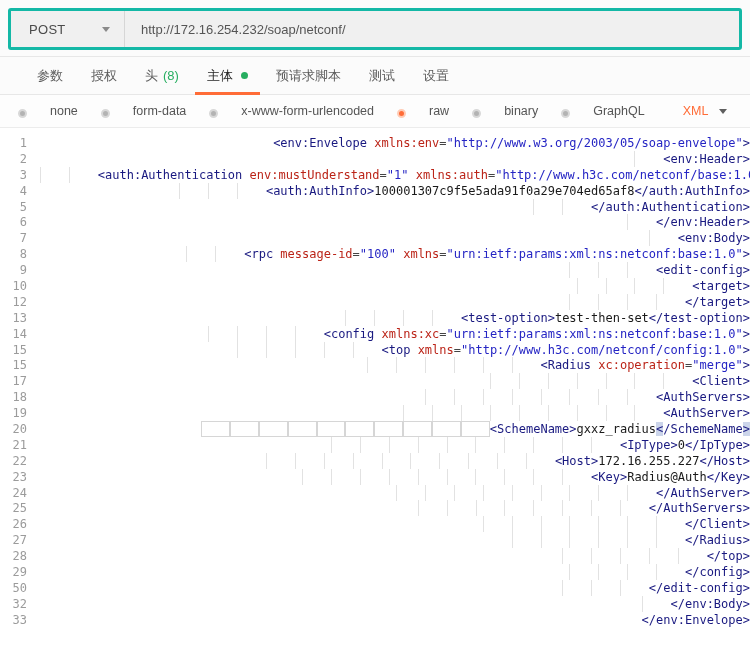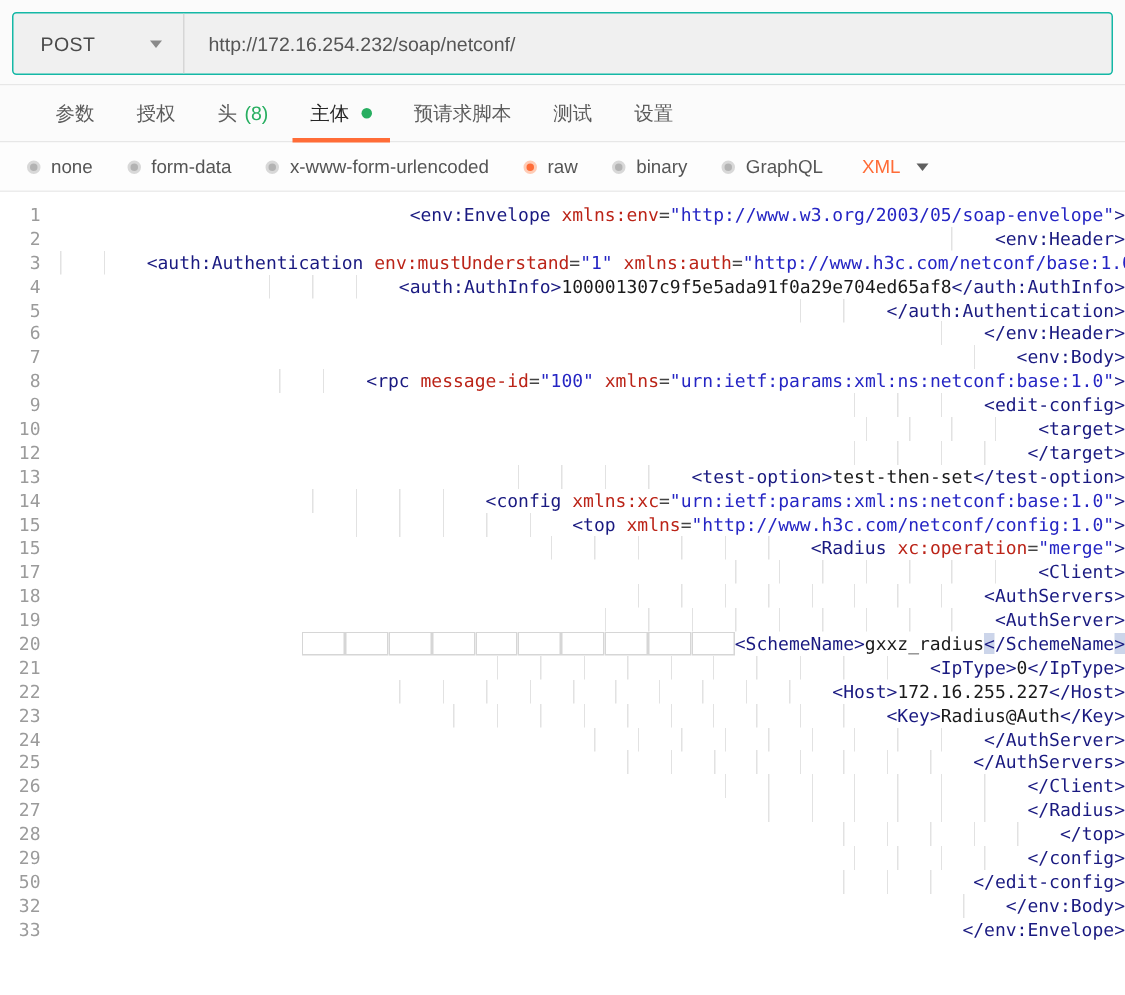--- a/index.html
+++ b/index.html
@@ -8,21 +8,21 @@
     width:750px; height:663px; overflow:hidden;
     background:#ffffff;
     font-family:"Liberation Sans", sans-serif;
   }
   
   .url-section {
     height:57px; background:#fbfbfb; border-bottom:1px solid #e7e7e7;
     padding:8px;
   }
   .method-url-bar {
-    display:flex; height:42px; border:1px solid #14b8a6; border-radius:3px;
+    display:flex; height:42px; border:3px solid #14b8a6; border-radius:3px;
     background:#f0f0f0; overflow:hidden;
   }
   .method-select {
     width:114px; flex:none; display:flex; align-items:center; justify-content:space-between;
     padding:0 14px 0 18px; border-right:1px solid #d6d6d6;
     color:#4a4a4a; font-size:13px; letter-spacing:.3px; cursor:pointer;
   }
   .caret-down {
     width:0; height:0; border-left:4px solid transparent; border-right:4px solid transparent;
     border-top:5px solid #8a8a8a; flex:none;
@@ -45,28 +45,28 @@
   .tab.active::after {
     content:""; position:absolute; left:2px; right:2px; bottom:-1px; height:3px; background:#ff6c37;
   }
   .tab .count { color:#27ae60; margin-left:5px; }
   .tab .dot { width:7px; height:7px; border-radius:50%; background:#27ae60; margin-left:8px; flex:none; }
   
   .types-row {
     height:33px; display:flex; align-items:center; padding-left:18px;
     background:#fdfdfd; border-bottom:1px solid #ececec;
   }
-  .bt { display:flex; align-items:center; margin-right:23px; cursor:pointer; }
+  .bt { display:flex; align-items:flex-end; margin-right:23px; cursor:pointer;gap:16px; }
   .radio {
     width:9px; height:9px; border-radius:50%; background:#b3b3b3;
     border:2px solid #d8d8d8; margin-right:7px; flex:none;
   }
   .bt.sel .radio { background:#ff6c37; border-color:#ffccb6; }
   .bt .lbl { font-size:12.5px; color:#555; }
-  .lang-select { display:flex; align-items:center; margin-left:3px; cursor:pointer; }
+  .lang-select { display:flex; align-items:center; margin-left:15px; cursor:pointer; }
   .lang-select .lbl { color:#ff6c37; font-size:12.5px; margin-right:11px; }
   .lang-select .caret-down { border-top-color:#5f5f5f; }
   
   .editor { background:#fff; padding-top:7px; height:535px; overflow:hidden; cursor:text; }
   .code-row {
     display:flex; height:15.9px; line-height:16px; white-space:pre;
     font-family:"DejaVu Sans Mono","Liberation Mono",monospace; font-size:12px;
   }
   .gutter { width:34px; flex:none; padding-right:7px; text-align:right; color:#9b9b9b; }
   .code { flex:1; padding-left:6px; color:#1a1a1a;text-align:right; }

